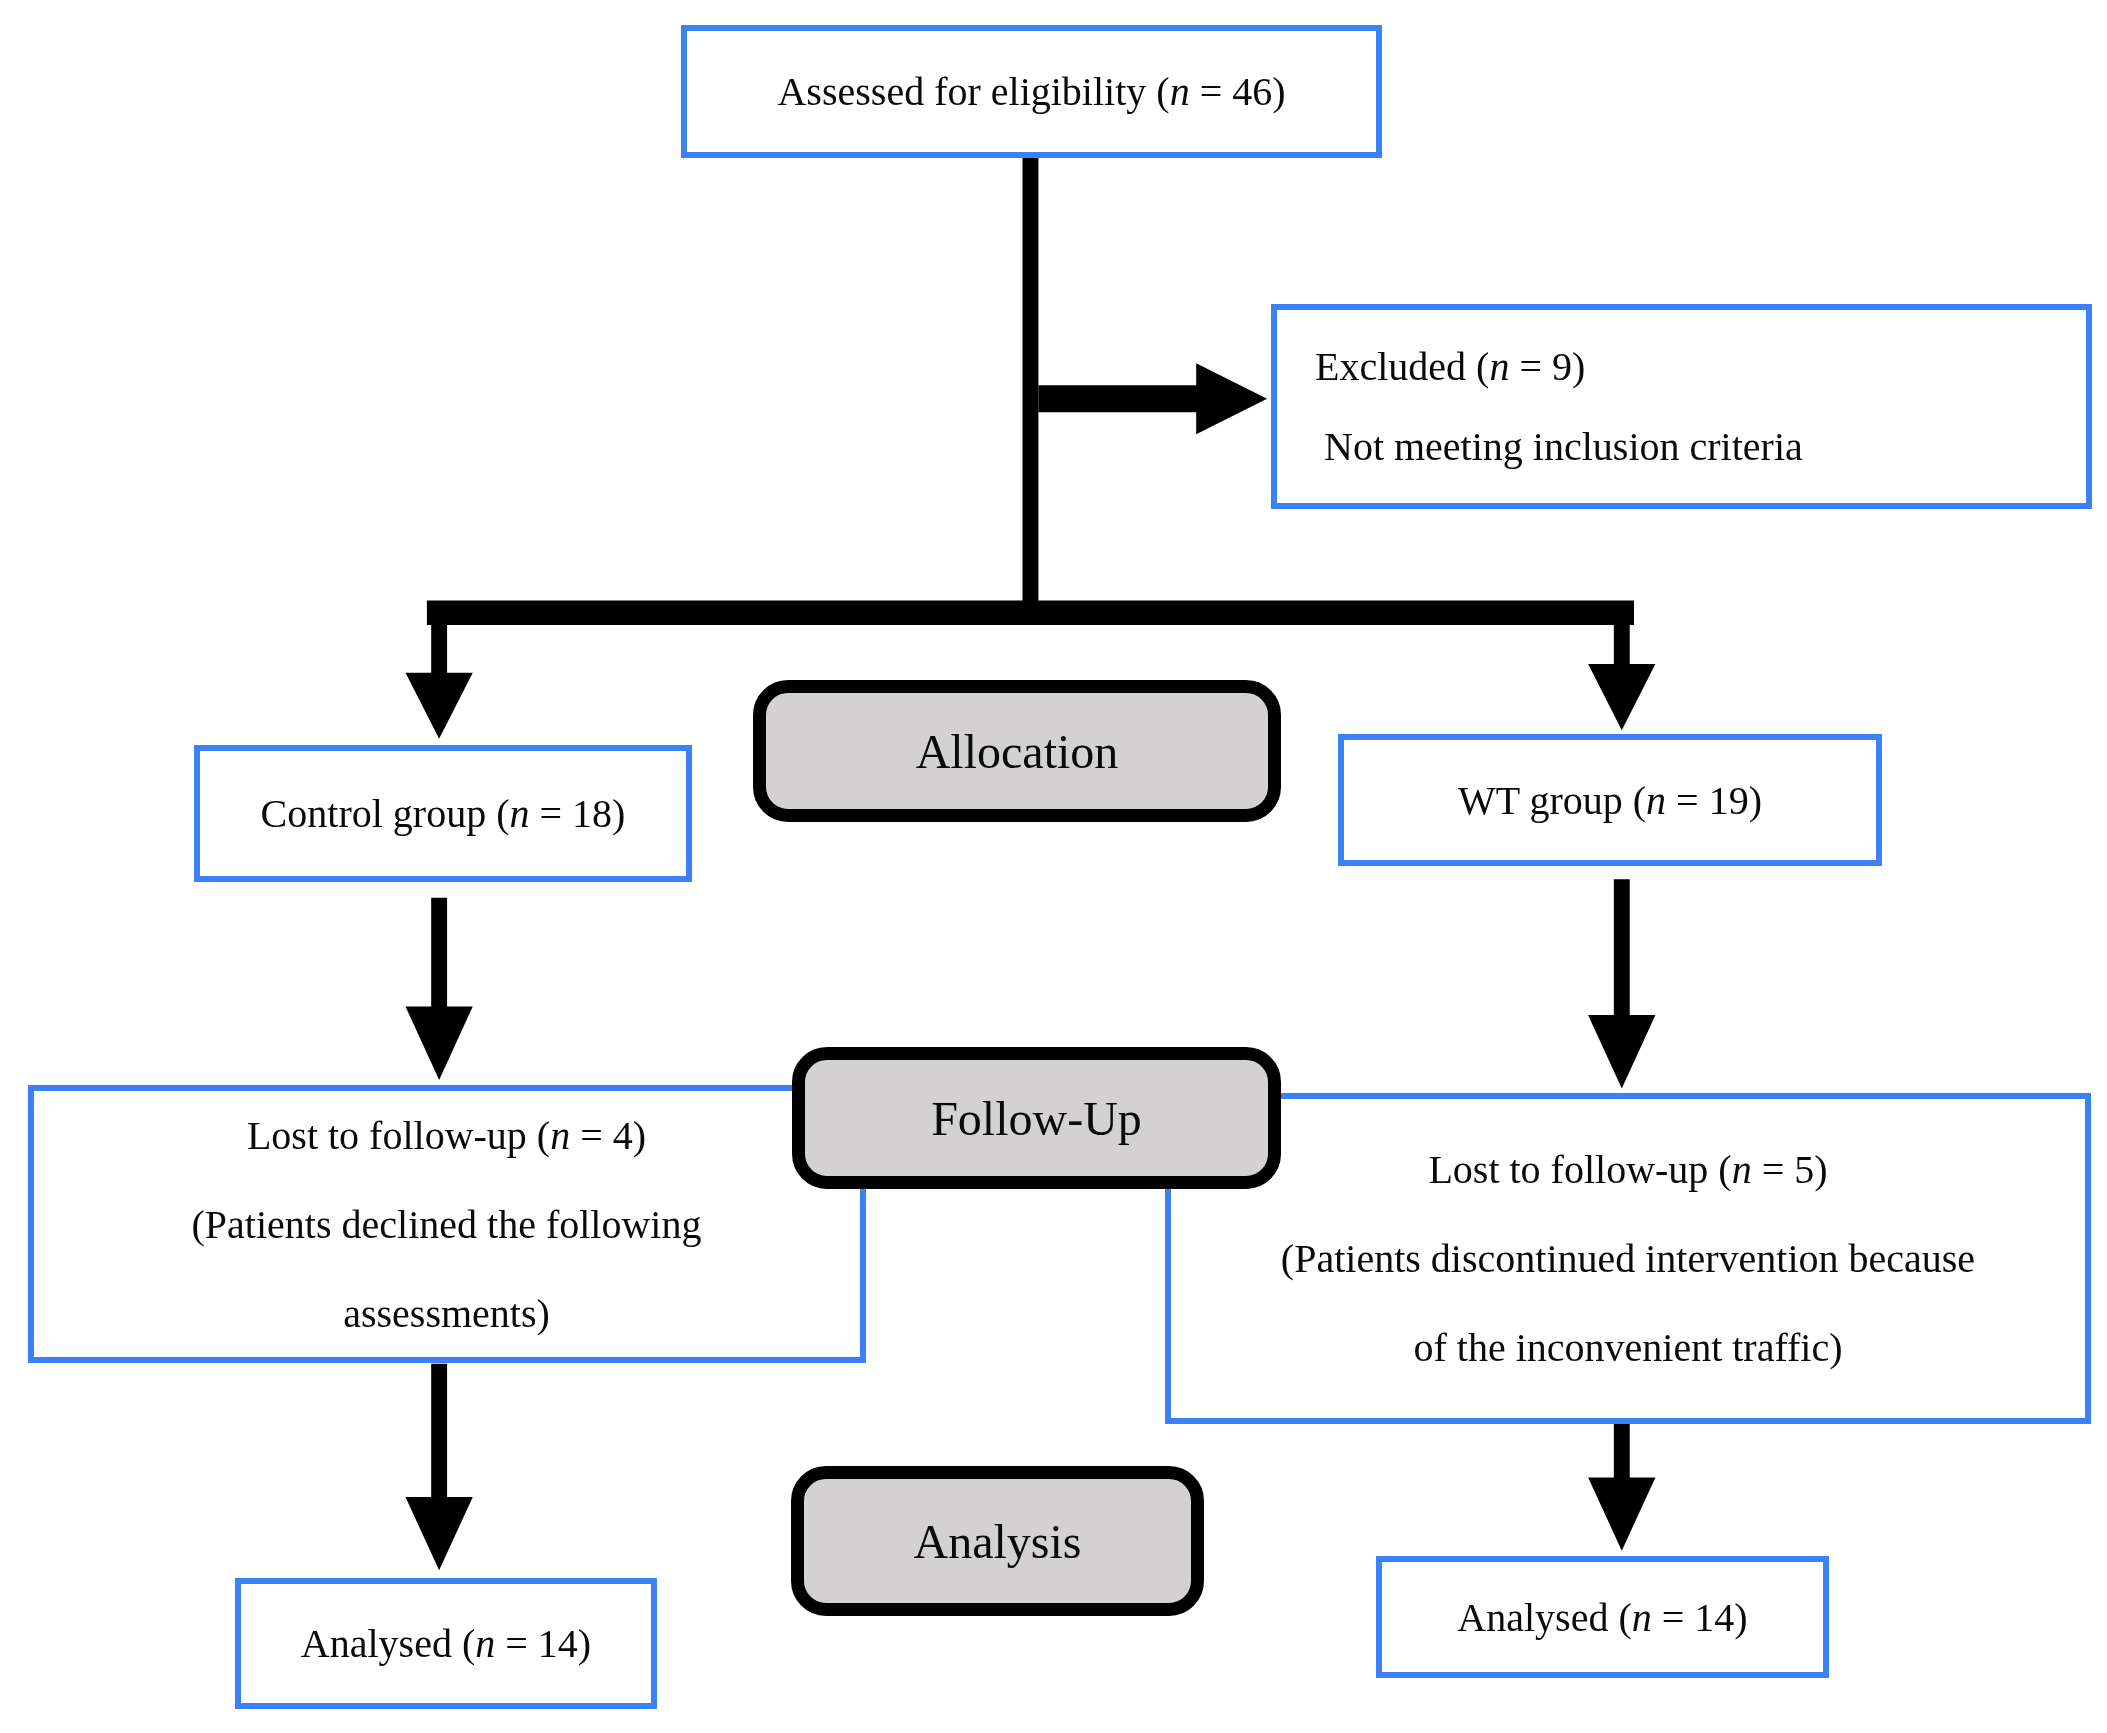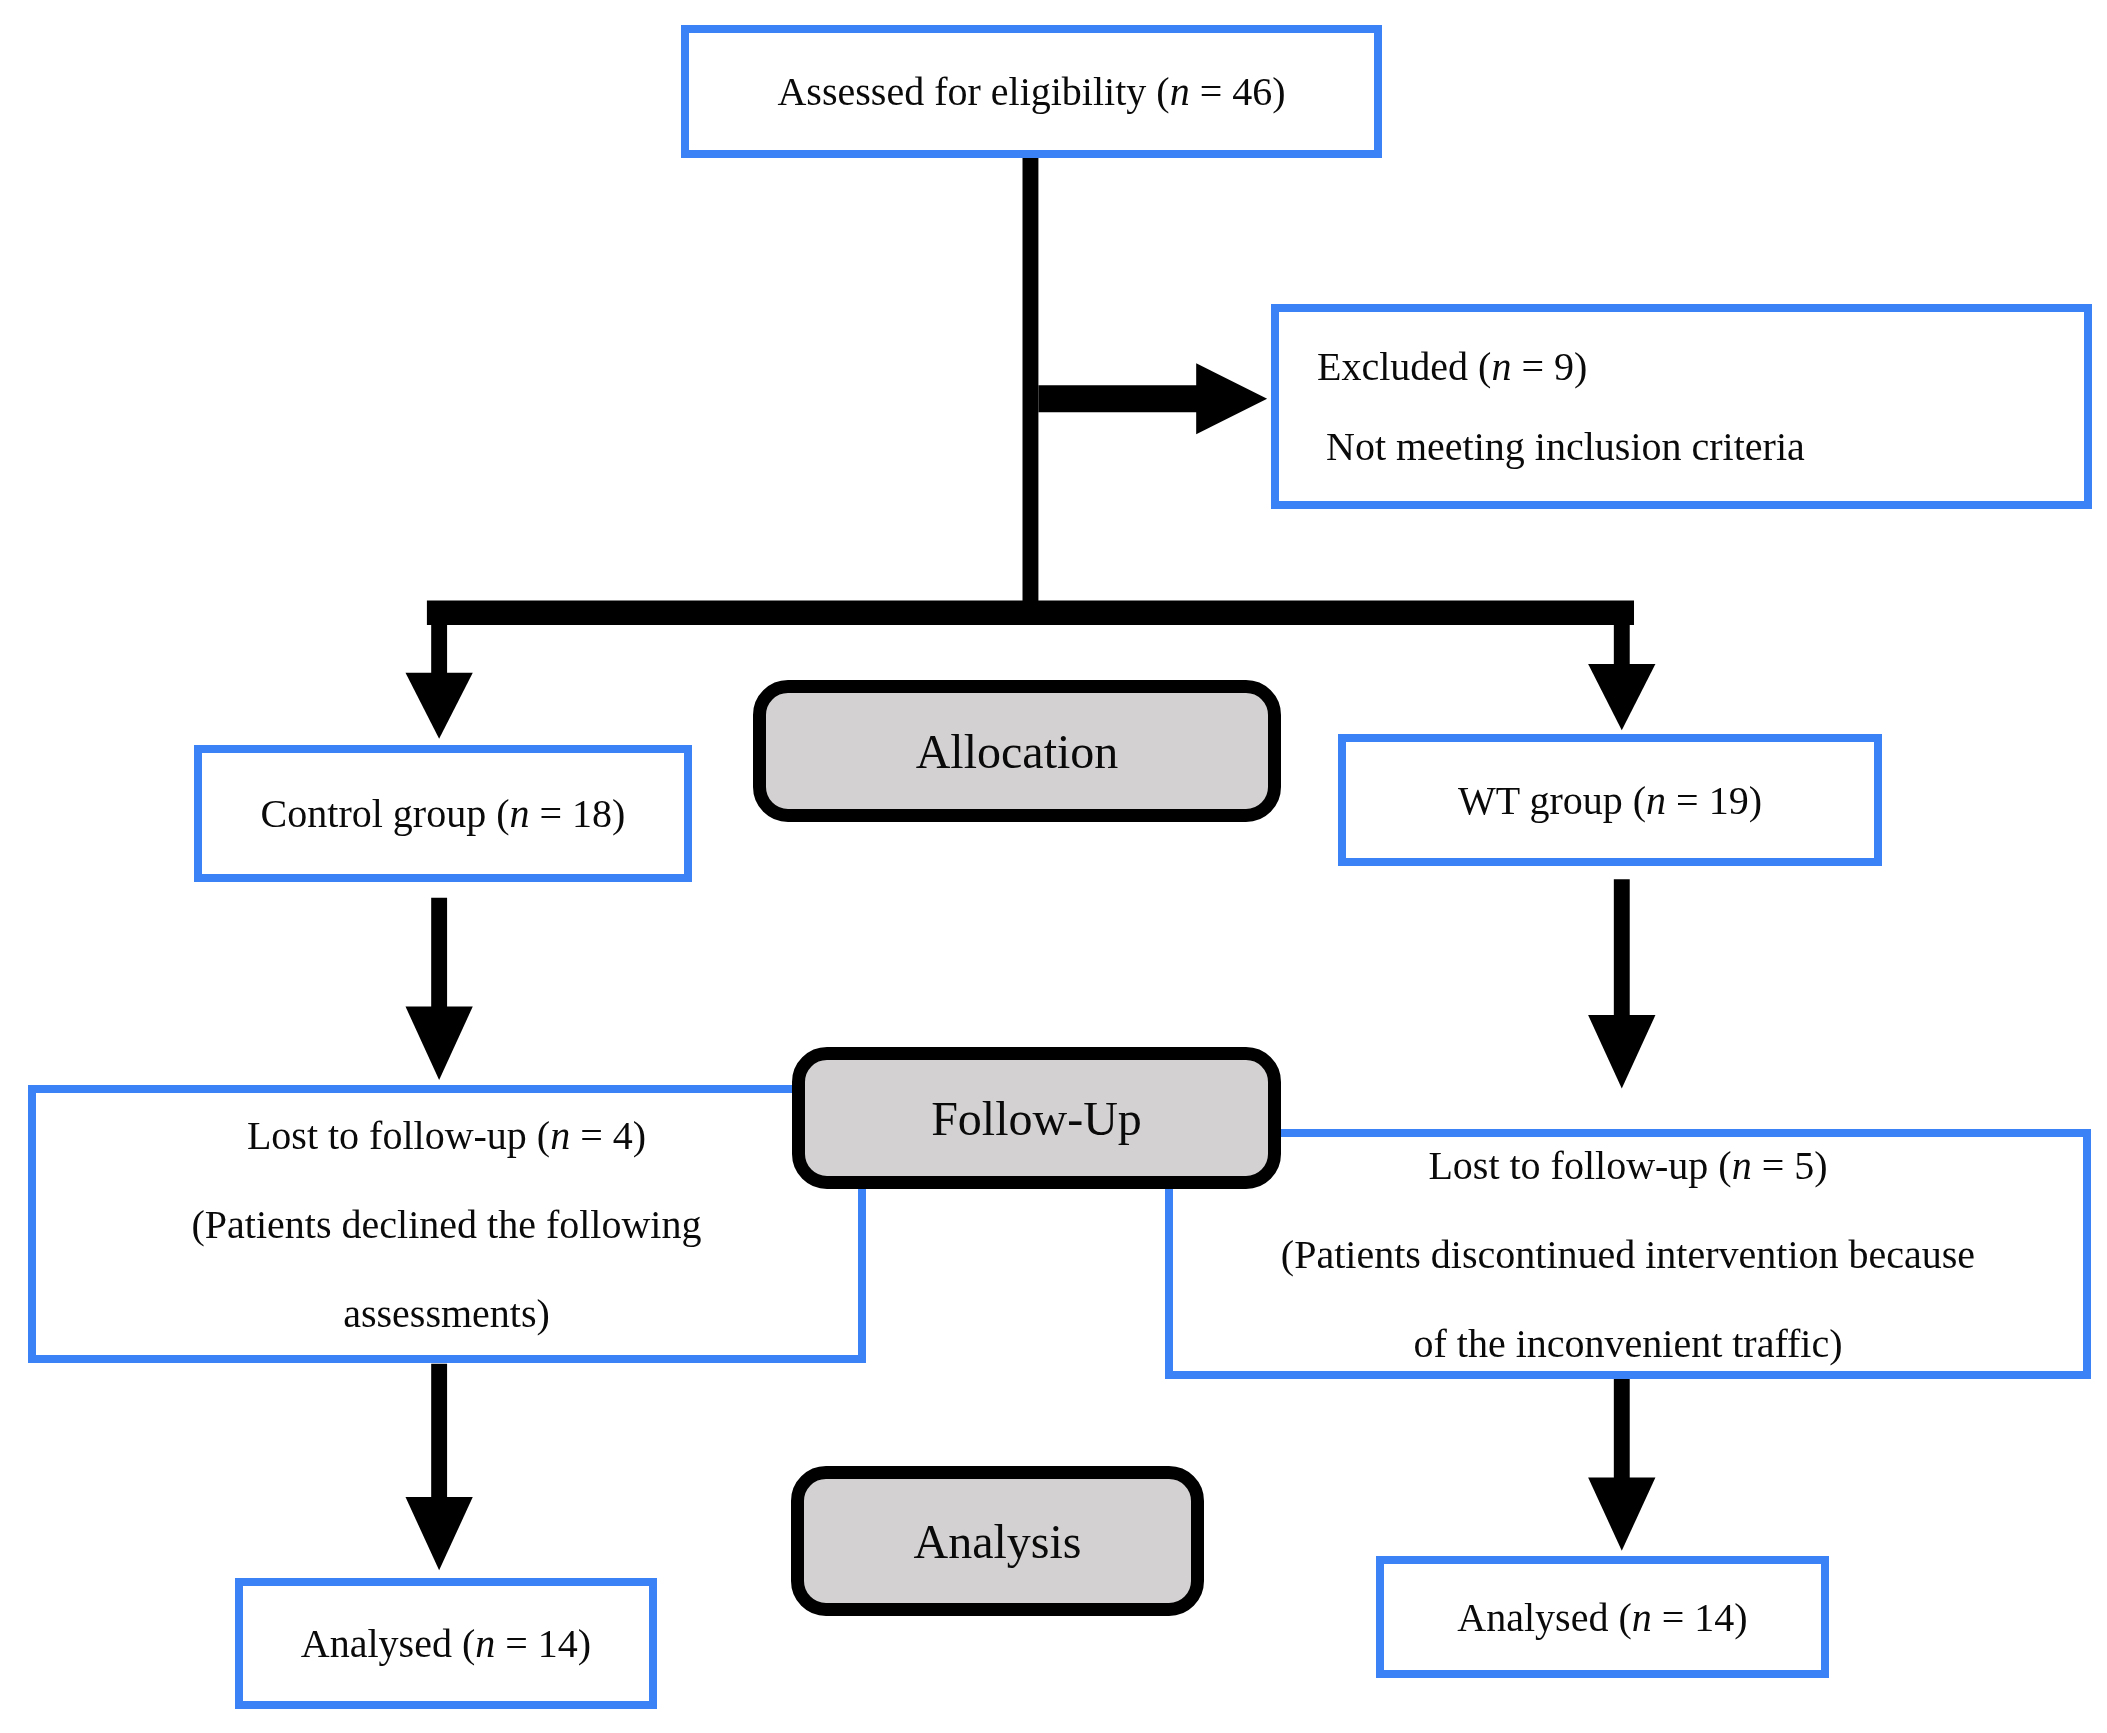--- a/index.html
+++ b/index.html
@@ -19,21 +19,21 @@
     position: absolute;
     left: 0; top: 0;
     width: 2108px;
     height: 1733px;
     z-index: 1;
   }
   .box {
     position: absolute;
     box-sizing: border-box;
     background: #ffffff;
-    border: 8px solid #3b82f6;
+    border: 6px solid #3b82f6;
     z-index: 2;
     display: flex;
     flex-direction: column;
     justify-content: center;
     align-items: center;
     font-size: 40px;
     line-height: 89px;
     text-align: center;
   }
   .phase {
@@ -59,21 +59,21 @@
   #excluded .line1 { padding-left: 38px; }
   #excluded .line2 { padding-left: 47px; }
   
   #eligibility       { left: 681px; top: 24.5px;   width: 701px; height: 133px; }
   #excluded          { left: 1271px; top: 304px;  width: 821px; height: 205px; }
   #allocation        { left: 753px; top: 680px; width: 528px;  height: 142px; }
   #control           { left: 194px;  top: 745px; width: 498px;  height: 137px; }
   #wt                { left: 1338px; top: 734px; width: 544px;  height: 132px; }
   #followup          { left: 792px; top: 1047px; width: 489px;  height: 142px; }
   #lost-control      { left: 27.5px;   top: 1085px; width: 838px; height: 278px; }
-  #lost-wt           { left: 1165px; top: 1093px; width: 926px; height: 250px; margin-top: 36px; }
+  #lost-wt           { left: 1165px; top: 1093px; width: 926px; height: 331px; }
   #analysis          { left: 791px; top: 1466px; width: 413px;  height: 150px; }
   #analysed-control  { left: 235px;  top: 1578px; width: 422px;  height: 131px; }
   #analysed-wt       { left: 1376px; top: 1556px; width: 453px;  height: 122px; }
 </style>
 </head>
 <body>
 
 <div id="canvas">
 
   <svg id="connectors" viewBox="0 0 3447 2834" xmlns="http://www.w3.org/2000/svg">

